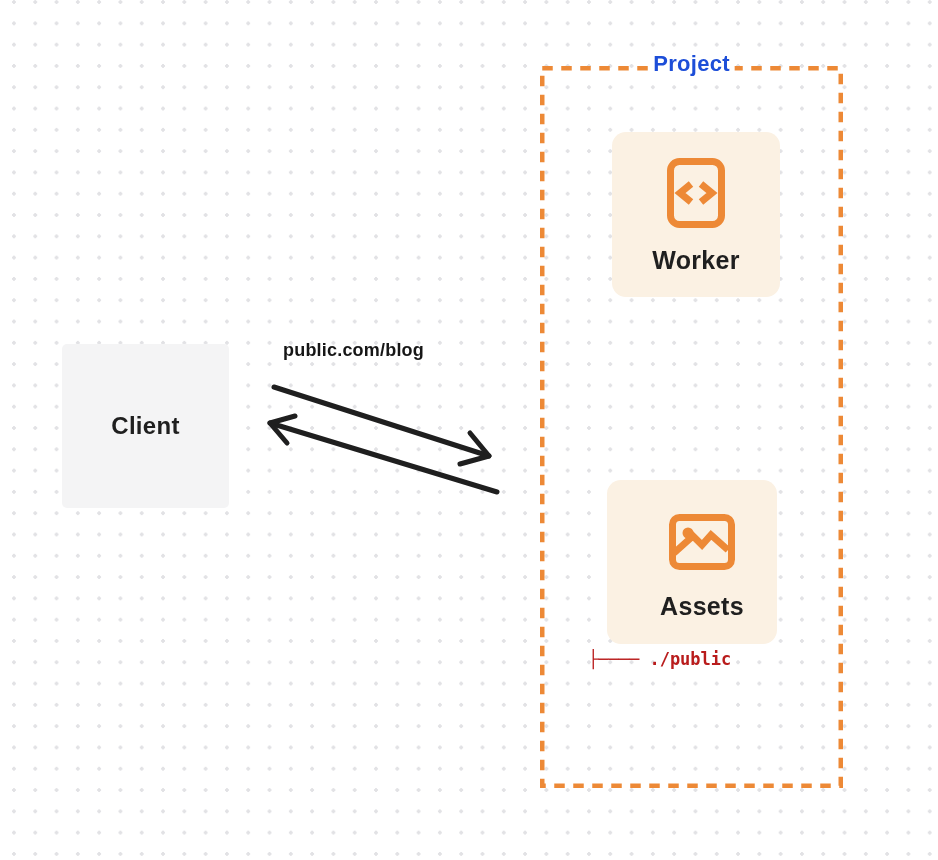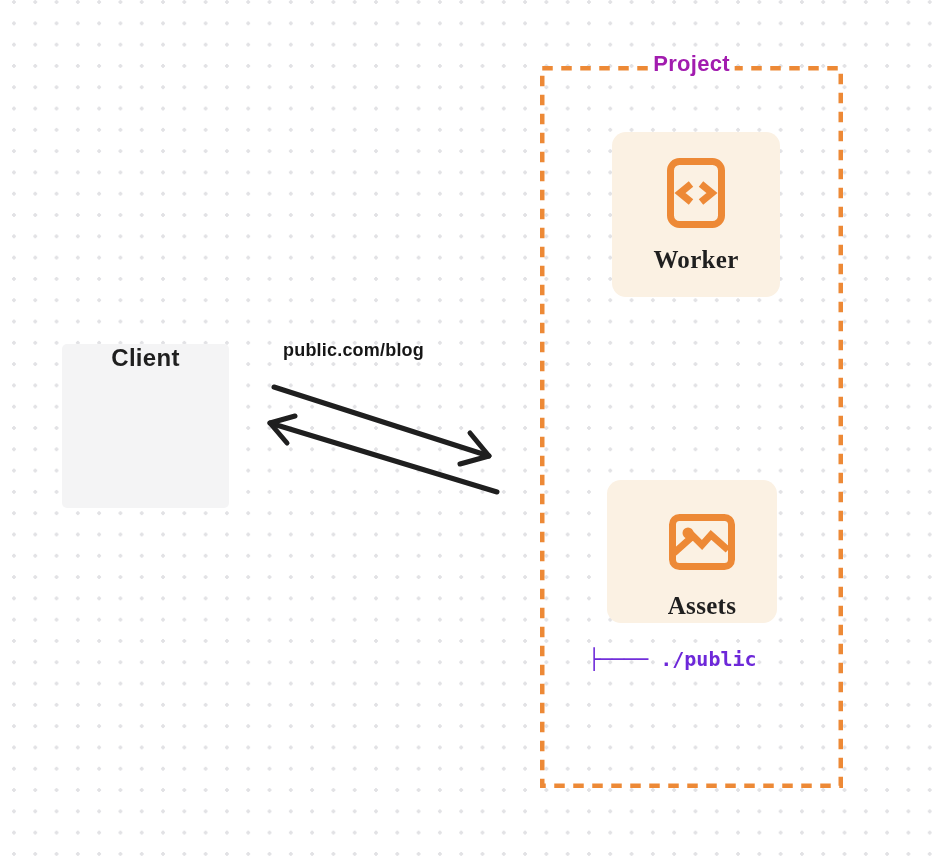--- a/index.html
+++ b/index.html
@@ -7,50 +7,50 @@
     width:938px;height:860px;position:relative;overflow:hidden;
     background-color:#ffffff;
     background-image:radial-gradient(circle,#E2E2E5 1.6px,transparent 2px);
     background-size:21.3px 21.3px;
     background-position:3.3px -8.6px;
     font-family:"Liberation Sans",sans-serif;
   }
   .client-box{
     position:absolute;left:62px;top:344px;width:167px;height:164px;
     background:#F4F4F5;border-radius:5px;
-    display:flex;align-items:flex-start;justify-content:center;
+    display:flex;align-items:center;justify-content:center;
   }
   .client-label{font-size:24px;font-weight:bold;color:#1F1F1F;letter-spacing:.3px;}
   .request-label{
     position:absolute;left:283px;top:340px;
     font-size:18px;font-weight:bold;color:#161616;letter-spacing:.2px;
   }
   .arrows{position:absolute;left:0;top:0;pointer-events:none;}
   .project{position:absolute;left:540px;top:66px;width:303px;height:722px;}
   .project-border{position:absolute;left:0;top:0;}
   .project-label{
     position:absolute;top:-15px;left:50%;transform:translateX(-50%);
     background:#ffffff;padding:0 5px;
-    font-size:22px;font-weight:bold;color:#a21caf;letter-spacing:.3px;
+    font-size:22px;font-weight:bold;color:#1d4ed8;letter-spacing:.3px;
     white-space:nowrap;
   }
   .card{
     position:absolute;background:#FBF1E3;border-radius:14px;
     display:flex;flex-direction:column;align-items:center;
   }
   .card-worker{left:72px;top:66px;width:168px;height:165px;padding-top:26px;box-sizing:border-box;}
-  .card-assets{left:67px;top:414px;width:170px;height:143px;padding-top:34px;box-sizing:border-box;padding-left:20px;}
-  .card-label{font-size:25px;font-weight:bold;color:#1F1F1F;letter-spacing:.3px;font-family:Liberation Serif, serif;}
+  .card-assets{left:67px;top:414px;width:170px;height:164px;padding-top:34px;box-sizing:border-box;padding-left:20px;}
+  .card-label{font-size:25px;font-weight:bold;color:#1F1F1F;letter-spacing:.3px;}
   .card-worker .card-label{margin-top:18px;}
   .card-assets .card-label{margin-top:22px;}
   .file-tree{
     position:absolute;left:48px;top:583px;
     font-family:"DejaVu Sans Mono",monospace;
-    font-size:20px;line-height:20px;font-weight:600;
-    color:#6d28d9;
+    font-size:17px;line-height:20px;font-weight:600;
+    color:#b91c1c;
   }
   .file-tree-line{white-space:pre;}
 </style>
 </head>
 <body>
 
 <div class="client-box">
   <span class="client-label">Client</span>
 </div>
 

